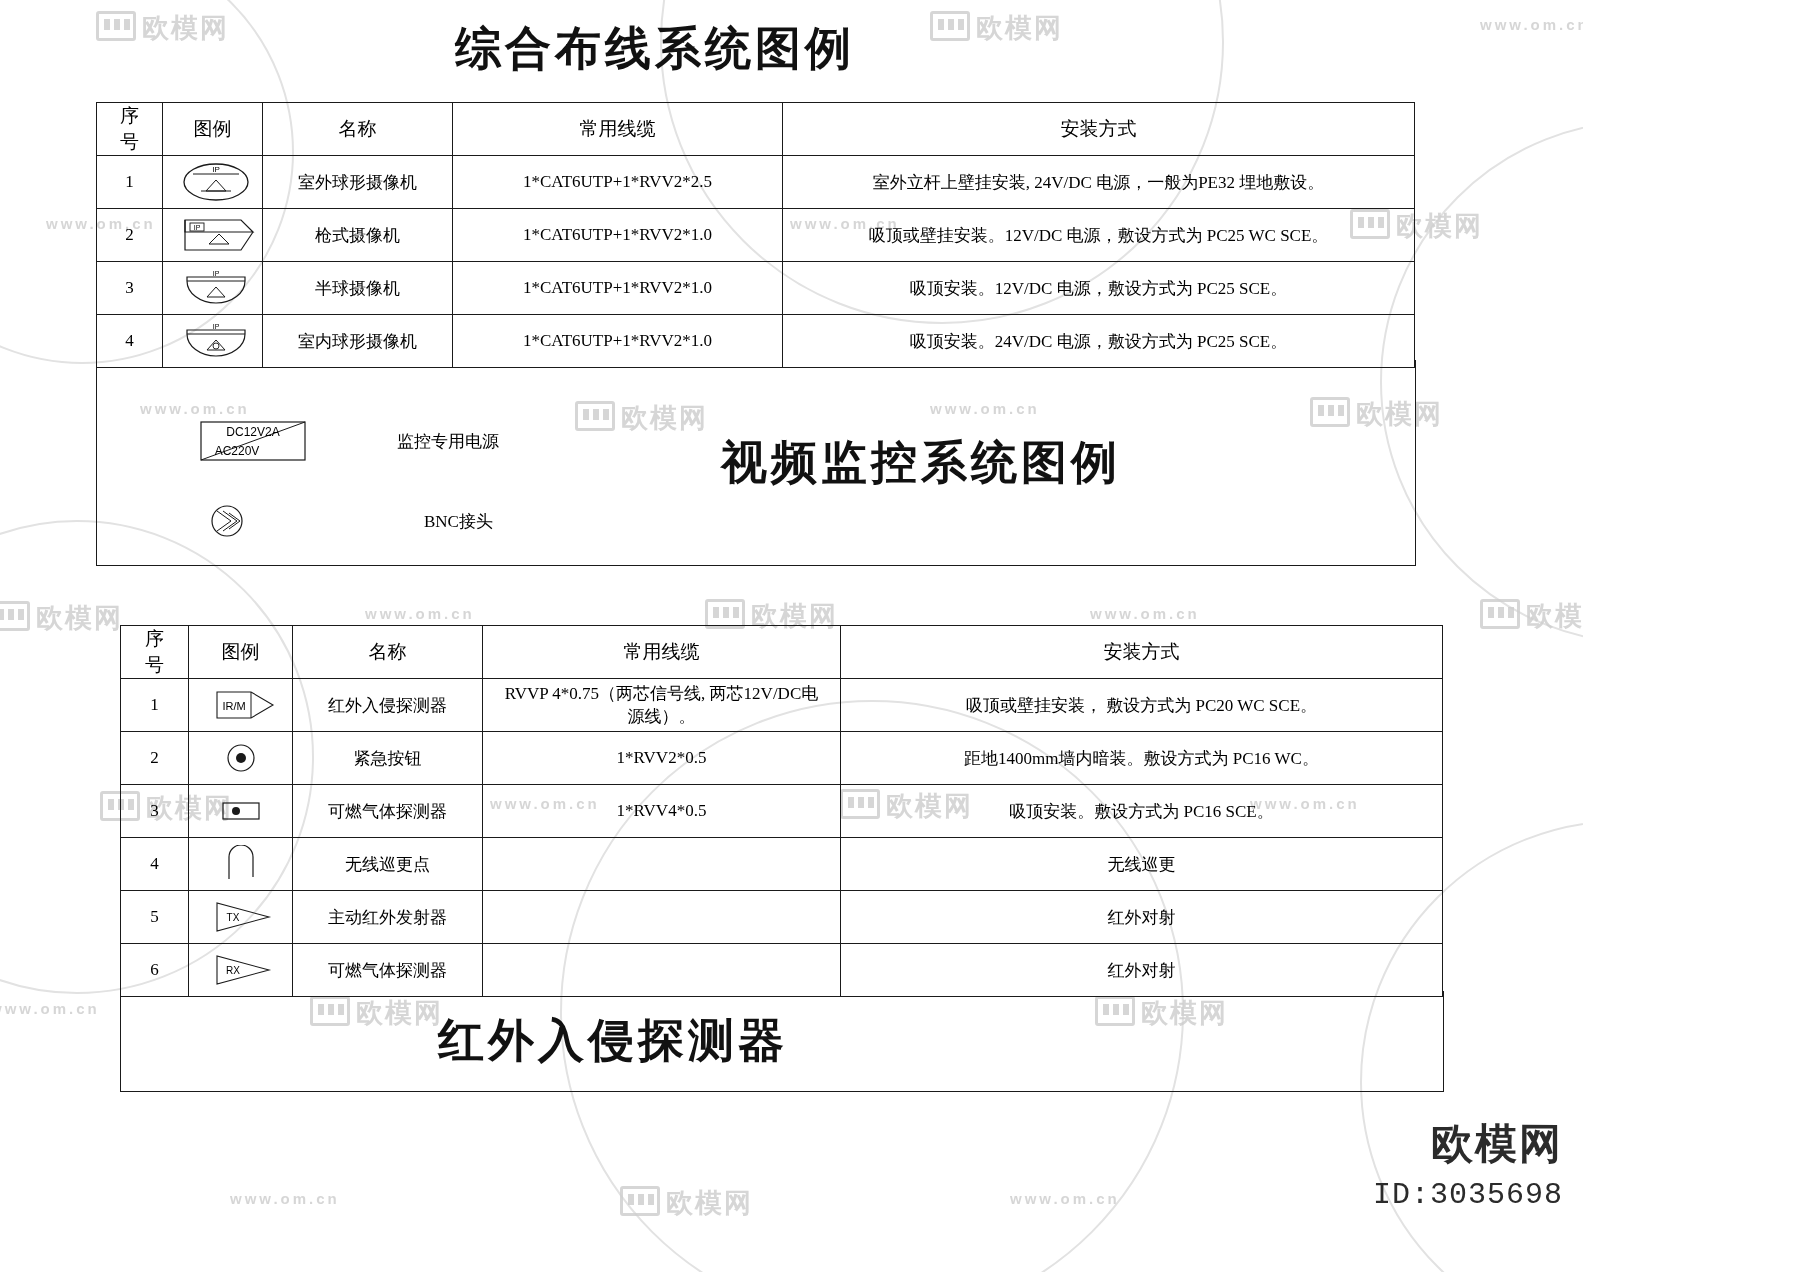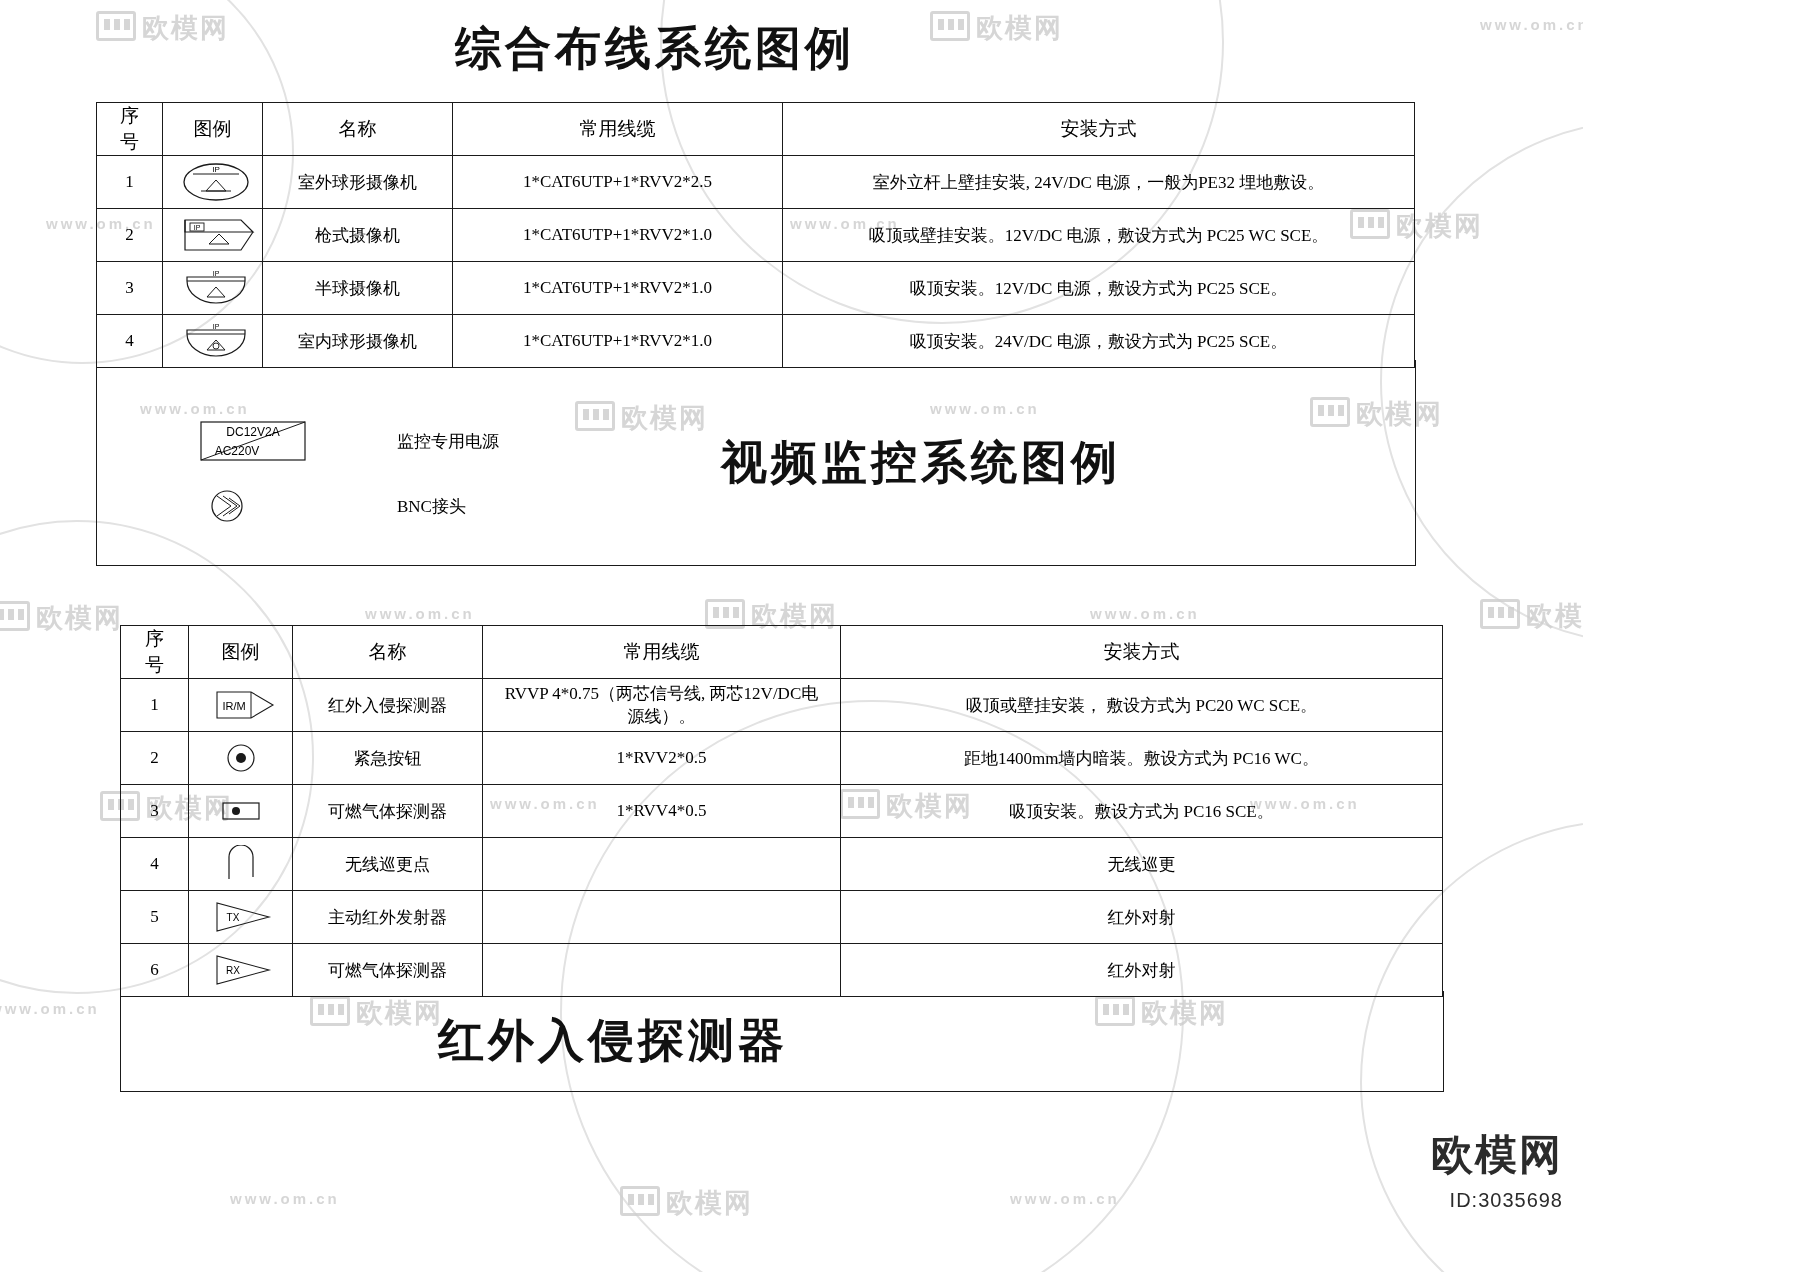--- a/index.html
+++ b/index.html
@@ -144,21 +144,21 @@
     border-right: 1px solid #1a1a1a;
     border-bottom: 1px solid #1a1a1a;
     z-index: 15;
   }
   .mid-row {
     position: absolute;
     display: flex;
     align-items: center;
   }
   #mid-row-1 { left: 100px; top: 56px; }
-  #mid-row-2 { left: 100px; top: 126px; }
+  #mid-row-2 { left: 100px; top: 141px; gap: 27px; }
   .mid-label {
     margin-left: 40px;
     font-size: 17px;
   }
   .mid-sym { width: 160px; display: flex; justify-content: flex-start; text-decoration: underline; }
 
   
   #bottom-box {
     position: absolute;
     left: 120px;
@@ -180,22 +180,22 @@
     z-index: 30;
   }
   #brand .brand-name {
     font-family: "DejaVu Sans", sans-serif;
     font-weight: 700;
     font-size: 42px;
     color: #2b2b2b;
     letter-spacing: 2px;
   }
   #brand .brand-id {
-    font-family: Liberation Sans, sans-serif;
-    font-size: 20px;
+    font-family: Liberation Mono, monospace;
+    font-size: 30px;
     color: #2b2b2b;
     margin-top: 6px;
     letter-spacing: 1px;
   }
 </style>
 </head>
 <body>
 
 <div id="page">
 

